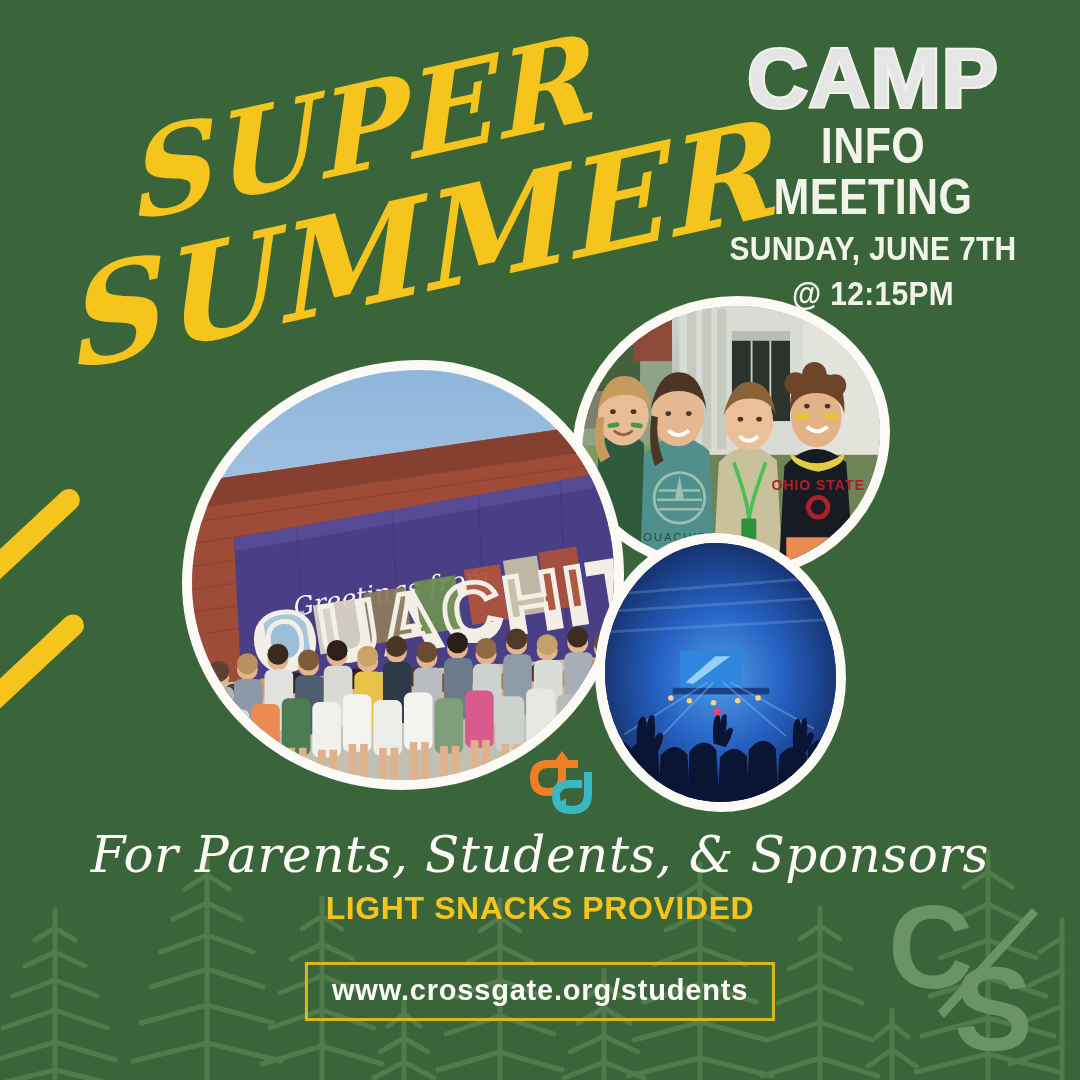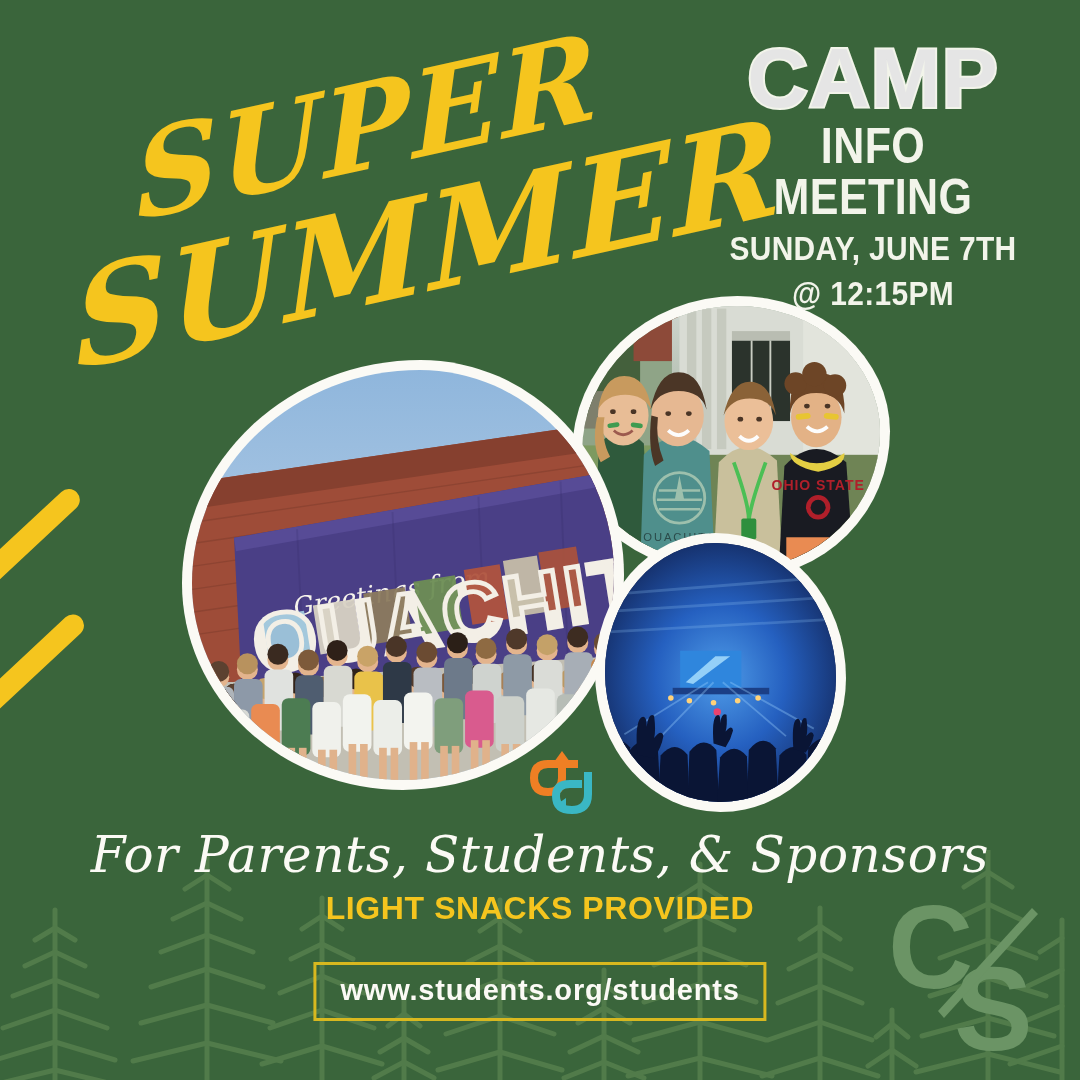--- a/index.html
+++ b/index.html
@@ -631,16 +631,16 @@
       <path d="M36,9 L36,30 Q36,44 22,44 Q8,44 8,30 Q8,16 22,16 L52,16" stroke="#ef7f24"></path>
       <path d="M36,3 l-8,11 h16z" fill="#ef7f24" stroke="none"></path>
       <path d="M62,24 L62,46 Q62,62 46,62 Q30,62 30,48 Q30,36 44,36 L56,36" stroke="#3ab7c4"></path>
       <path d="M30,57 l10,7 v-14z" fill="#3ab7c4" stroke="none"></path>
     </g>
   </svg>
 
   <div class="tagline">For Parents, Students, &amp; Sponsors</div>
   <div class="snacks">LIGHT SNACKS PROVIDED</div>
   <div class="urlbox">
-    <span>www.students.org/students</span>
+    <span>www.crossgate.org/students</span>
   </div>
 
 </div>
 
 </body></html>

